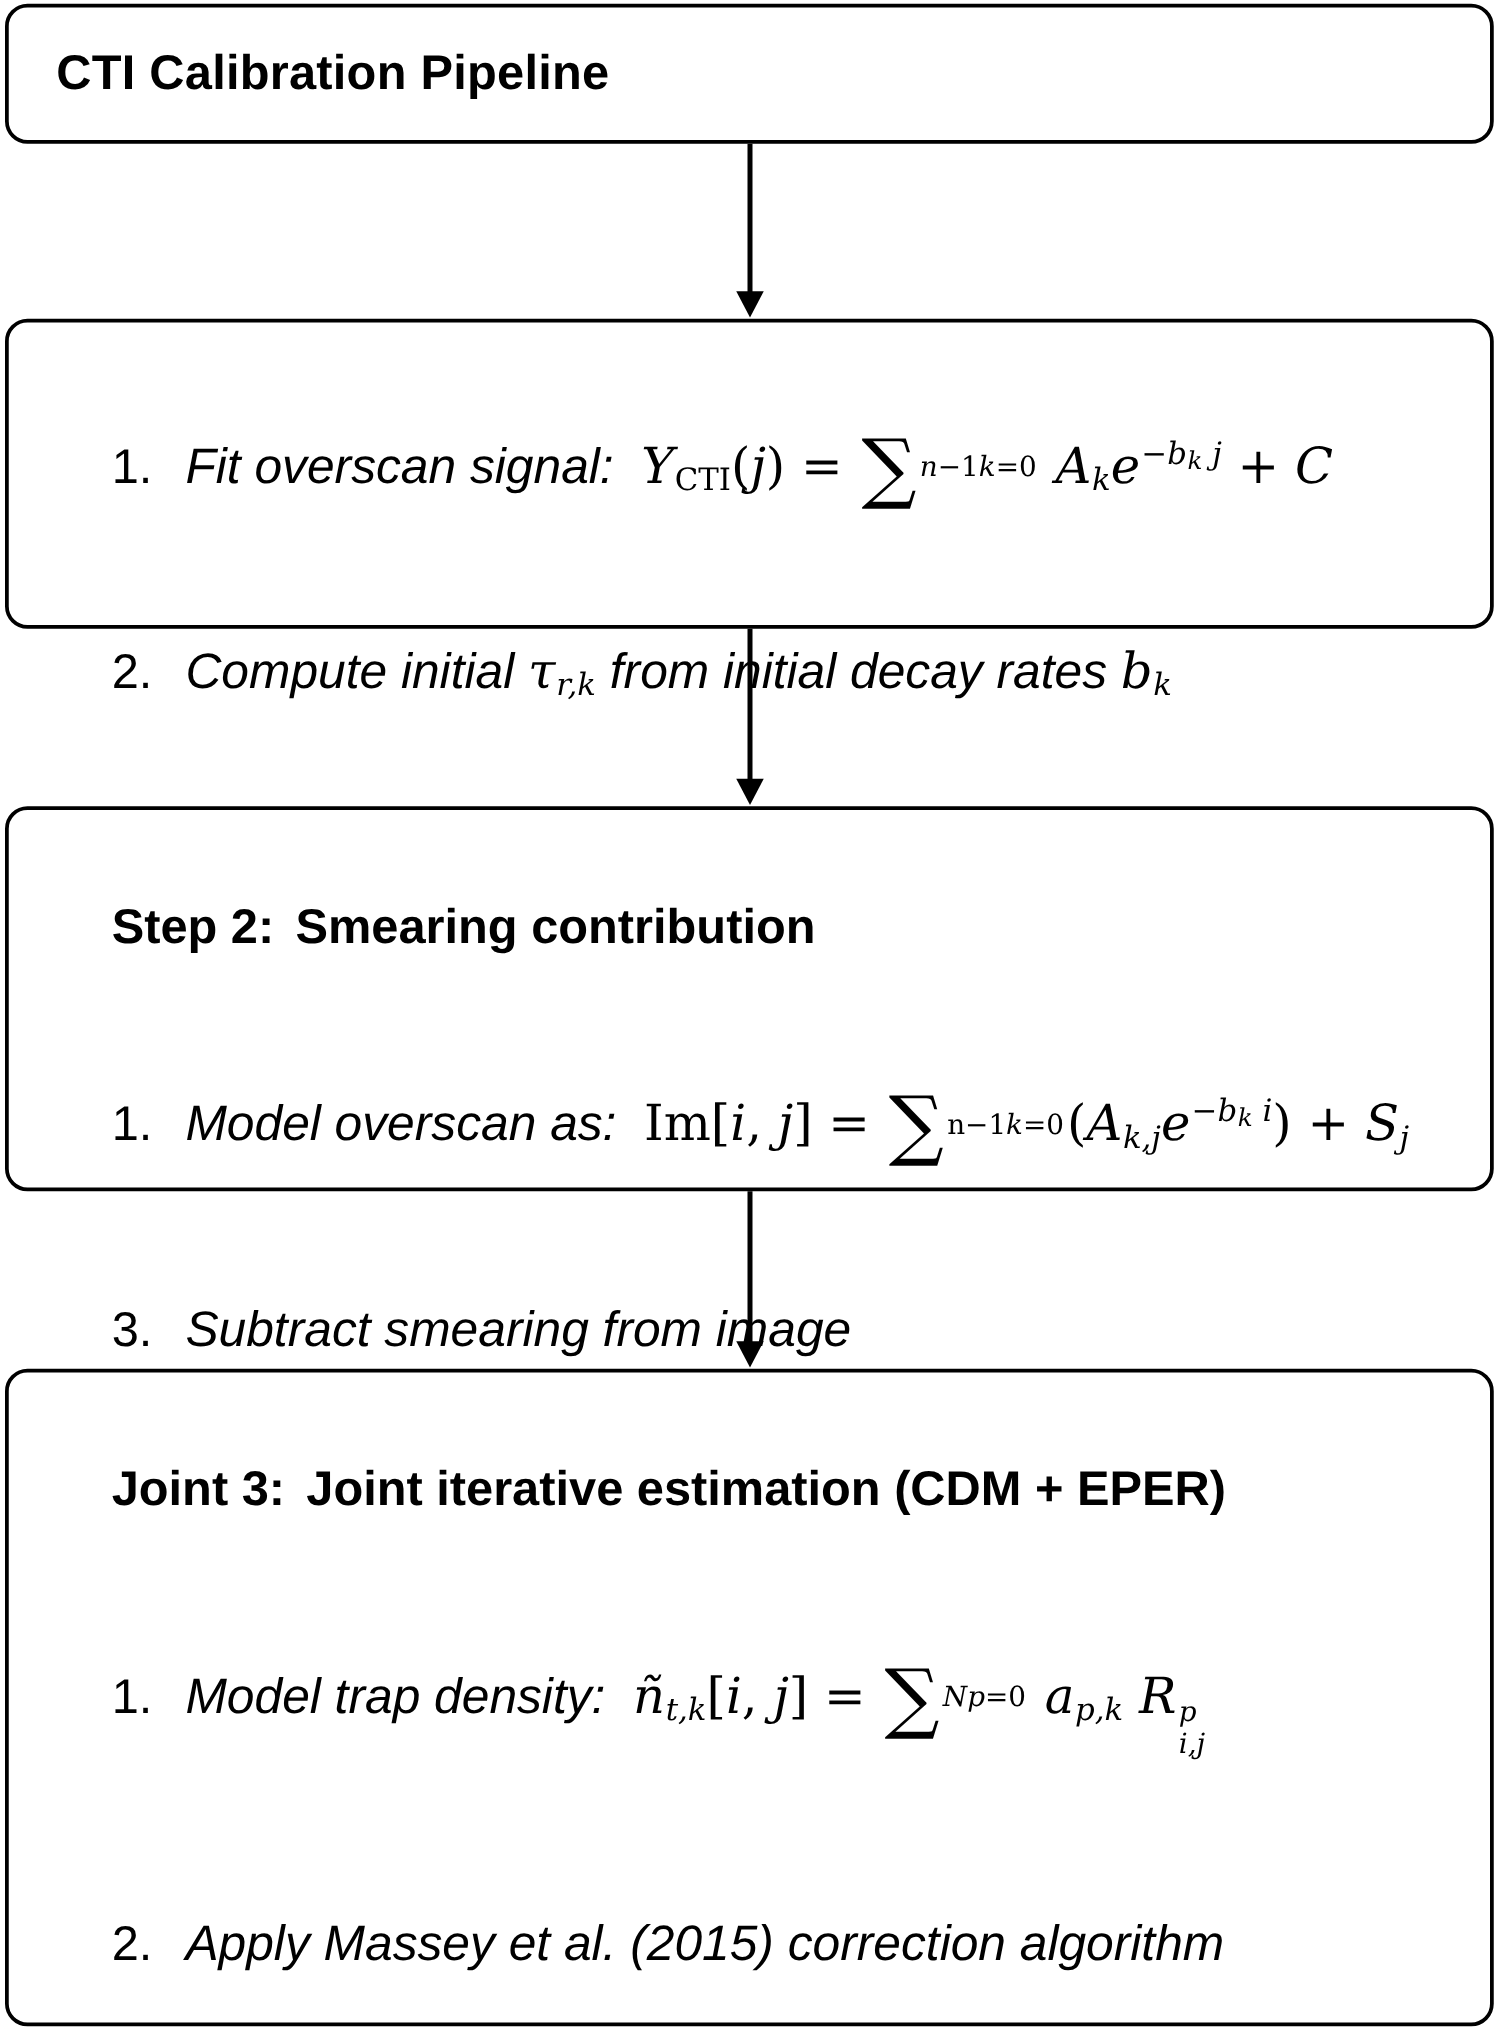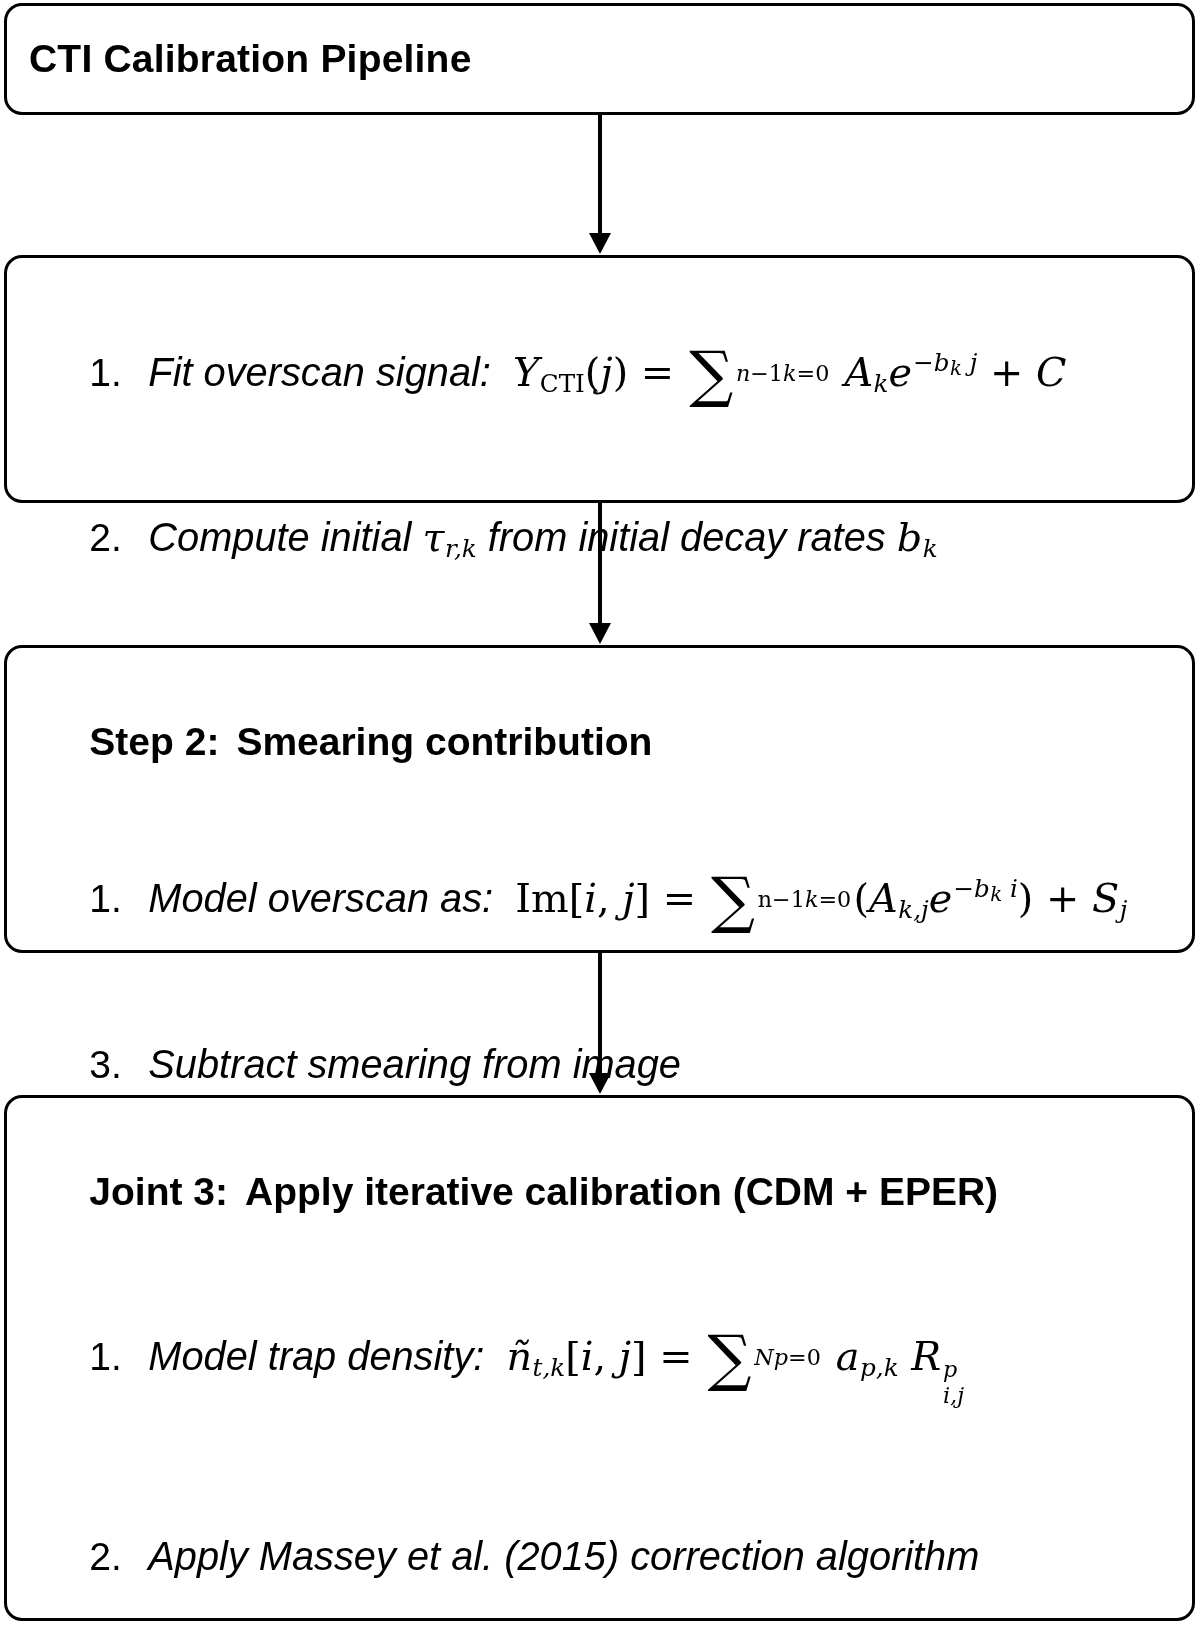--- a/index.html
+++ b/index.html
@@ -18,21 +18,21 @@
   
   .fbox {
     position: absolute;
     left: 4px;
     width: 1191px;
     box-sizing: border-box;
     background: #ffffff;
     border: 3.4px solid #000000;
     border-radius: 18px;
   }
-  #box-title  { top: 3px;    height: 112px; display: flex; align-items: center; padding: 0 22px; }
+  #box-title  { top: 3px;    height: 112px; display: flex; align-items: center; padding: 0 38px; }
   #box-step1  { top: 255px;  height: 248px; padding: 24px 36px 0 39px; }
   #box-step2  { top: 645px;  height: 308px; padding: 24px 36px 13px 39px; }
   #box-step3  { top: 1095px; height: 526px; padding: 24px 36px 0 39px; }
 
   .diagram-title {
     font-size: 39px;
     font-weight: bold;
     letter-spacing: 0.2px;
   }
   .heading {
@@ -170,21 +170,21 @@
   </div>
 </div>
 
 <div class="arrow" id="arrow-3">
   <div class="arrow-line"></div>
   <div class="arrow-head"></div>
 </div>
 
 <div class="fbox" id="box-step3">
   <div class="heading">
-    <span class="hlabel">Joint 3:</span><span>Apply iterative calibration (CDM + EPER)</span>
+    <span class="hlabel">Joint 3:</span><span>Joint iterative estimation (CDM + EPER)</span>
   </div>
   <div class="item m18">
     <span class="num">1.</span><span class="formula"><span class="m-text">Model trap density:  </span><span class="m-i">ñ</span><span class="m-sub"><span class="m-i">t,k</span></span><span class="m-r">[</span><span class="m-i">i</span><span class="m-r">, </span><span class="m-i">j</span><span class="m-r">] = </span><span class="m-sum"><span class="m-sigma">∑</span><span class="m-lims"><span><span class="m-i">N</span></span><span><span class="m-i">p</span><span class="m-r">=0</span></span></span></span><span class="m-r"> </span><span class="m-i">a</span><span class="m-sub"><span class="m-i">p,k</span></span><span class="m-r"> </span><span class="m-i">R</span><span class="m-scripts"><span><span class="m-i">p</span></span><span><span class="m-i">i,j</span></span></span></span>
   </div>
   <div class="item m26">
     <span class="num">2.</span><span class="formula"><span class="m-text">Apply Massey et al. (2015) correction algorithm</span></span>
   </div>
 
 </div>
 

